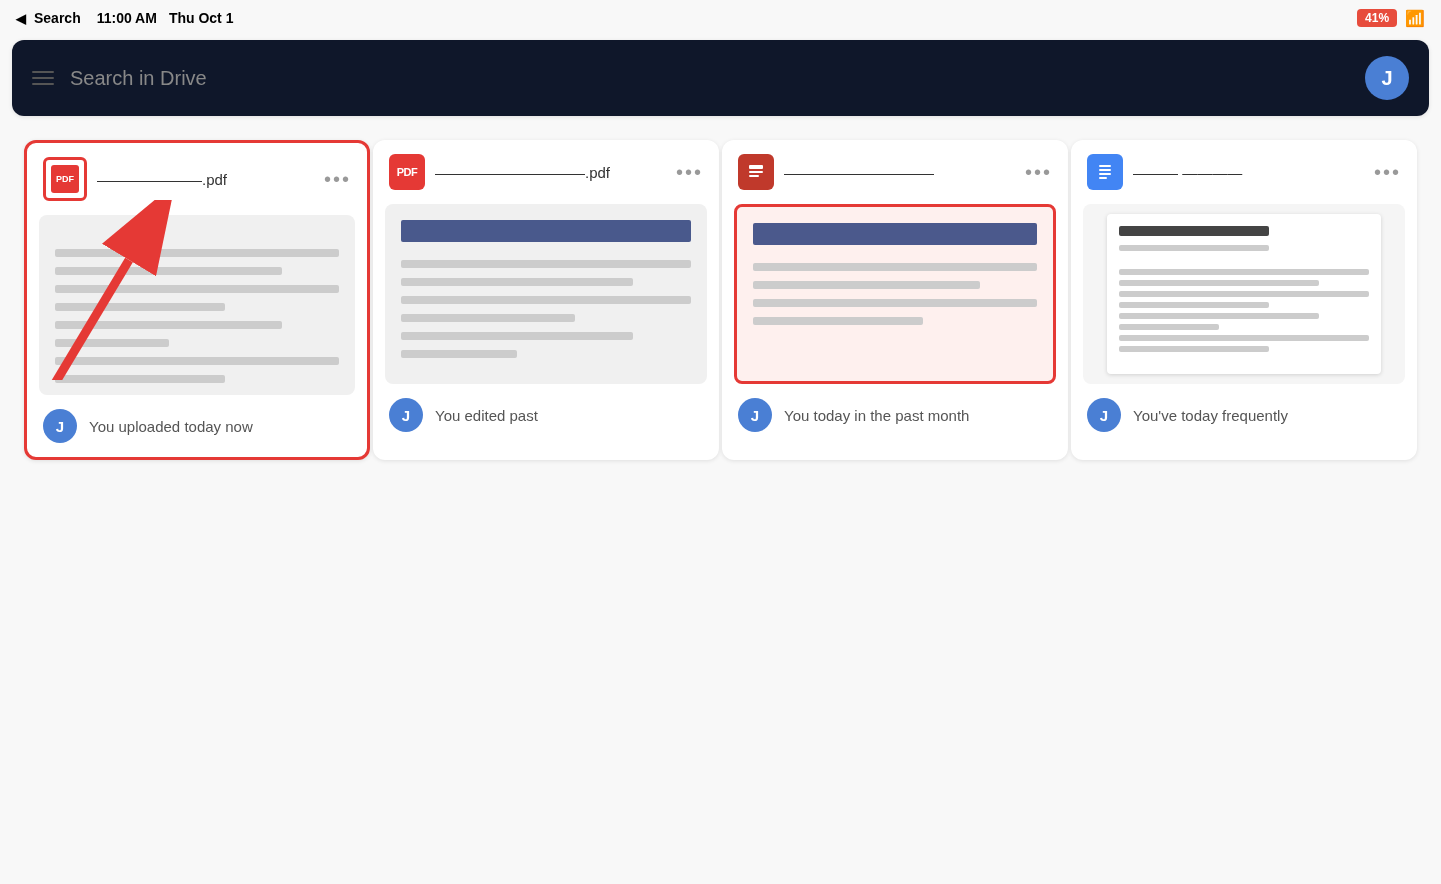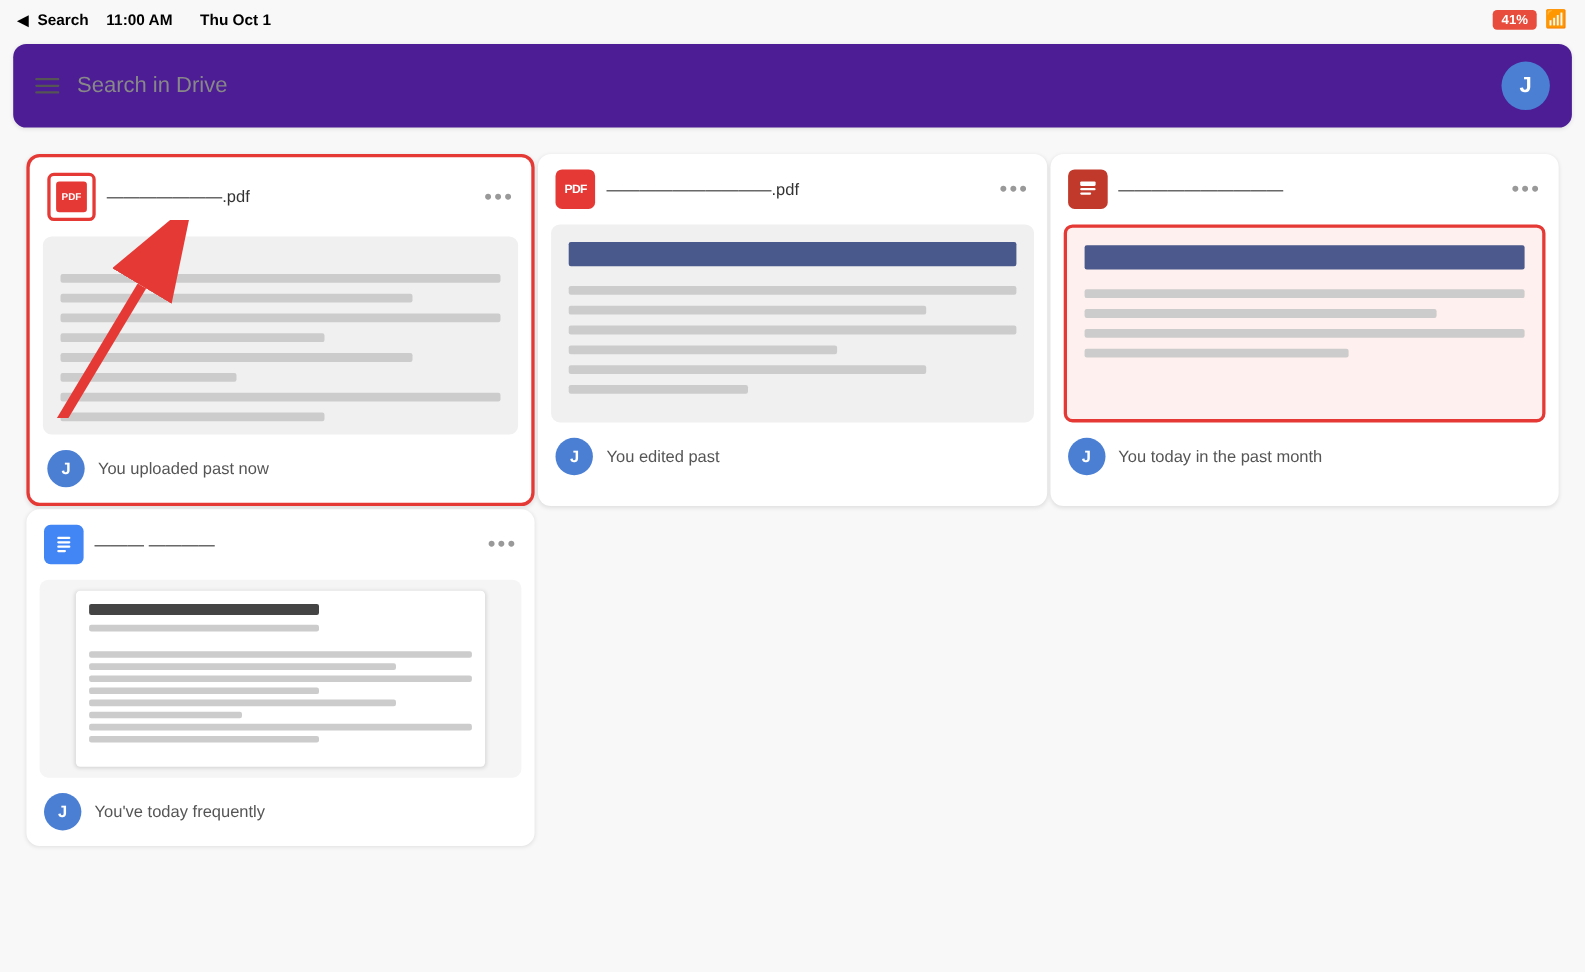--- a/index.html
+++ b/index.html
@@ -41,21 +41,21 @@
       background: #e74c3c;
       border-radius: 4px;
       padding: 2px 8px;
       color: white;
       font-size: 12px;
       font-weight: bold;
     }
 
     
     .search-bar {
-      background: #4c1d95;
+      background: #0f172a;
       margin: 4px 12px;
       border-radius: 12px;
       padding: 16px 20px;
       display: flex;
       justify-content: space-between;
       box-shadow: 0 1px 4px rgba(0,0,0,0.1);
     }
     .search-left {
       display: flex;
       align-items: center;
@@ -93,21 +93,21 @@
     }
 
     
     .main-content {
       padding: 20px 24px;
     }
 
     
     .cards-grid {
       display: grid;
-      grid-template-columns: 1fr 1fr 1fr;
+      grid-template-columns: 1fr 1fr 1fr 1fr;
       gap: 3px;
       position: relative;
     }
 
     
     .file-card {
       background: white;
       border-radius: 12px;
       overflow: hidden;
       box-shadow: 0 1px 4px rgba(0,0,0,0.1);
@@ -321,21 +321,21 @@
     }
   </style>
 </head>
 <body>
 
 <div class="status-bar">
   <div class="status-left">
     <span style="font-size:13px;">◀</span>
     <span>Search</span>
     <span style="margin-left:8px;">11:00 AM</span>
-    <span style="margin-left:17px;">Thu Oct 1</span>
+    <span style="margin-left:4px;">Thu Oct 1</span>
   </div>
   <div class="status-right">
     <div class="battery-indicator">
       <span>41%</span>
     </div>
     <span style="font-size:16px;">📶</span>
   </div>
 </div>
 
 <div class="search-bar">
@@ -382,21 +382,21 @@
             <div class="blur-line w60"></div>
             <div class="blur-line w80"></div>
             <div class="blur-line w40"></div>
             <div class="blur-line w100"></div>
             <div class="blur-line w60"></div>
           </div>
         </div>
       </div>
       <div class="card-footer">
         <div class="user-avatar-small">J</div>
-        <span class="card-status">You uploaded past now</span>
+        <span class="card-status">You uploaded today now</span>
       </div>
     </div>
 
     <div class="file-card">
       <div class="card-header">
         <div class="card-title-group">
           <div class="pdf-icon">PDF</div>
           <span class="card-filename">——————————.pdf</span>
         </div>
         <span class="more-icon">•••</span>

